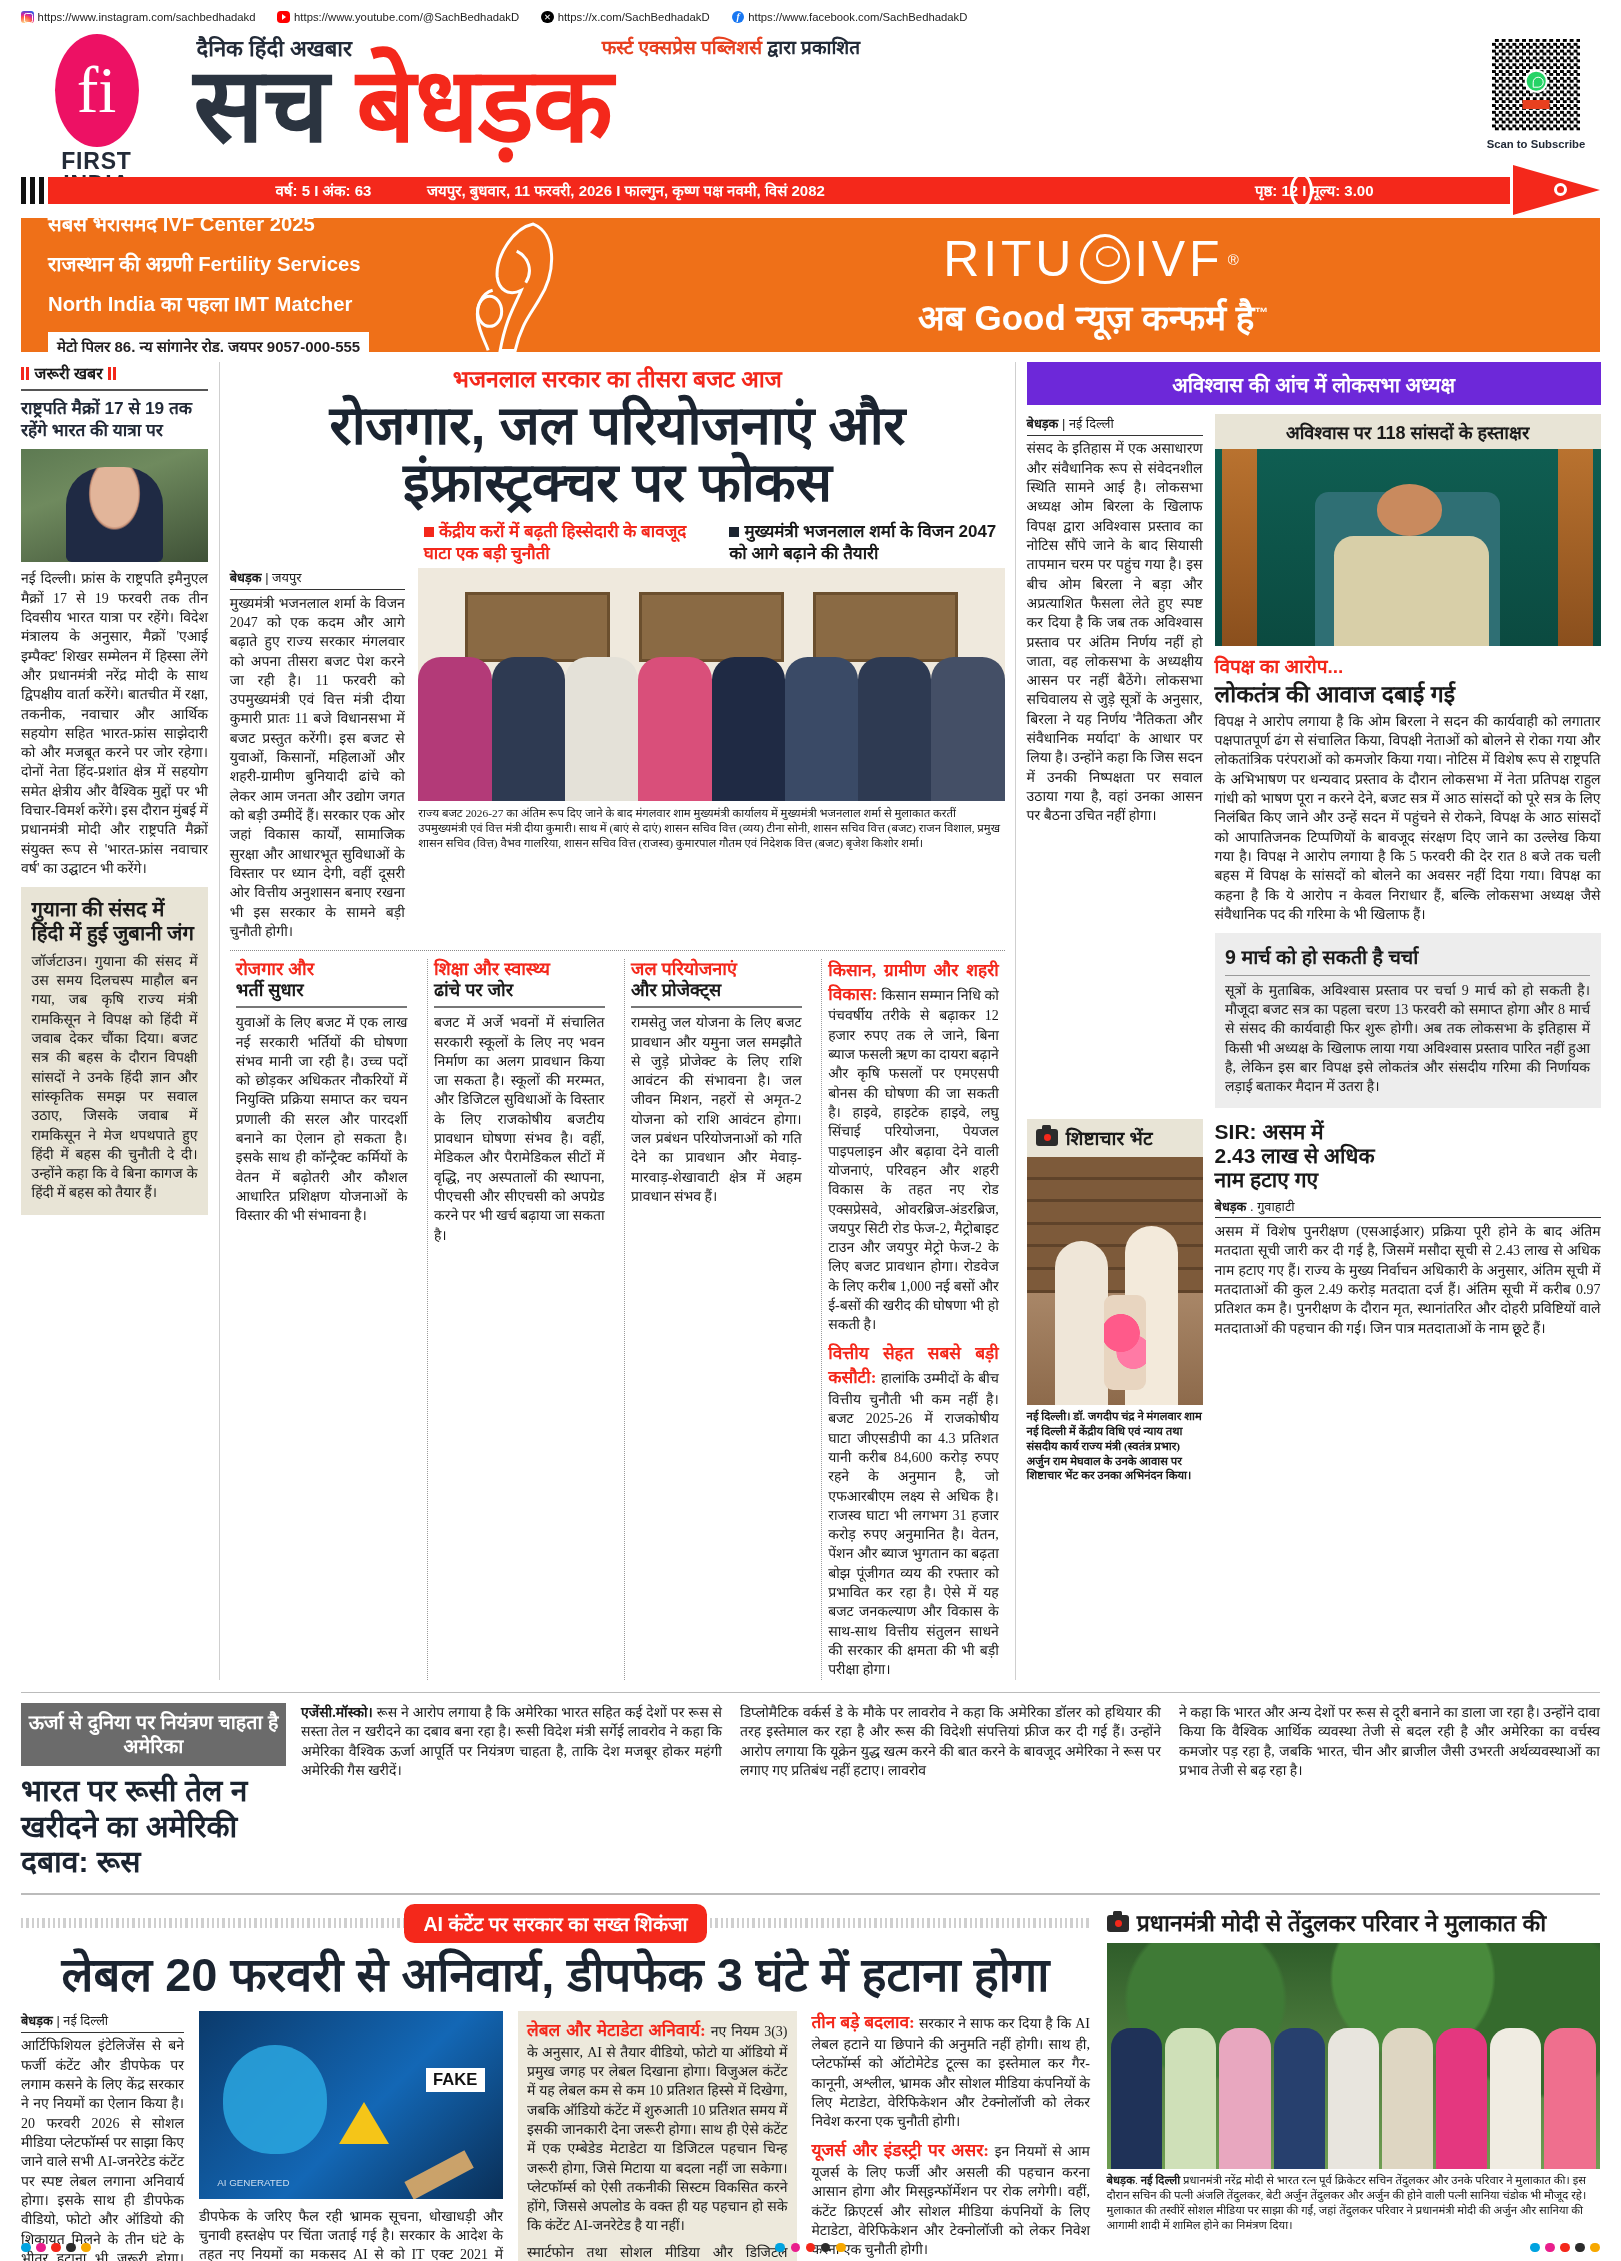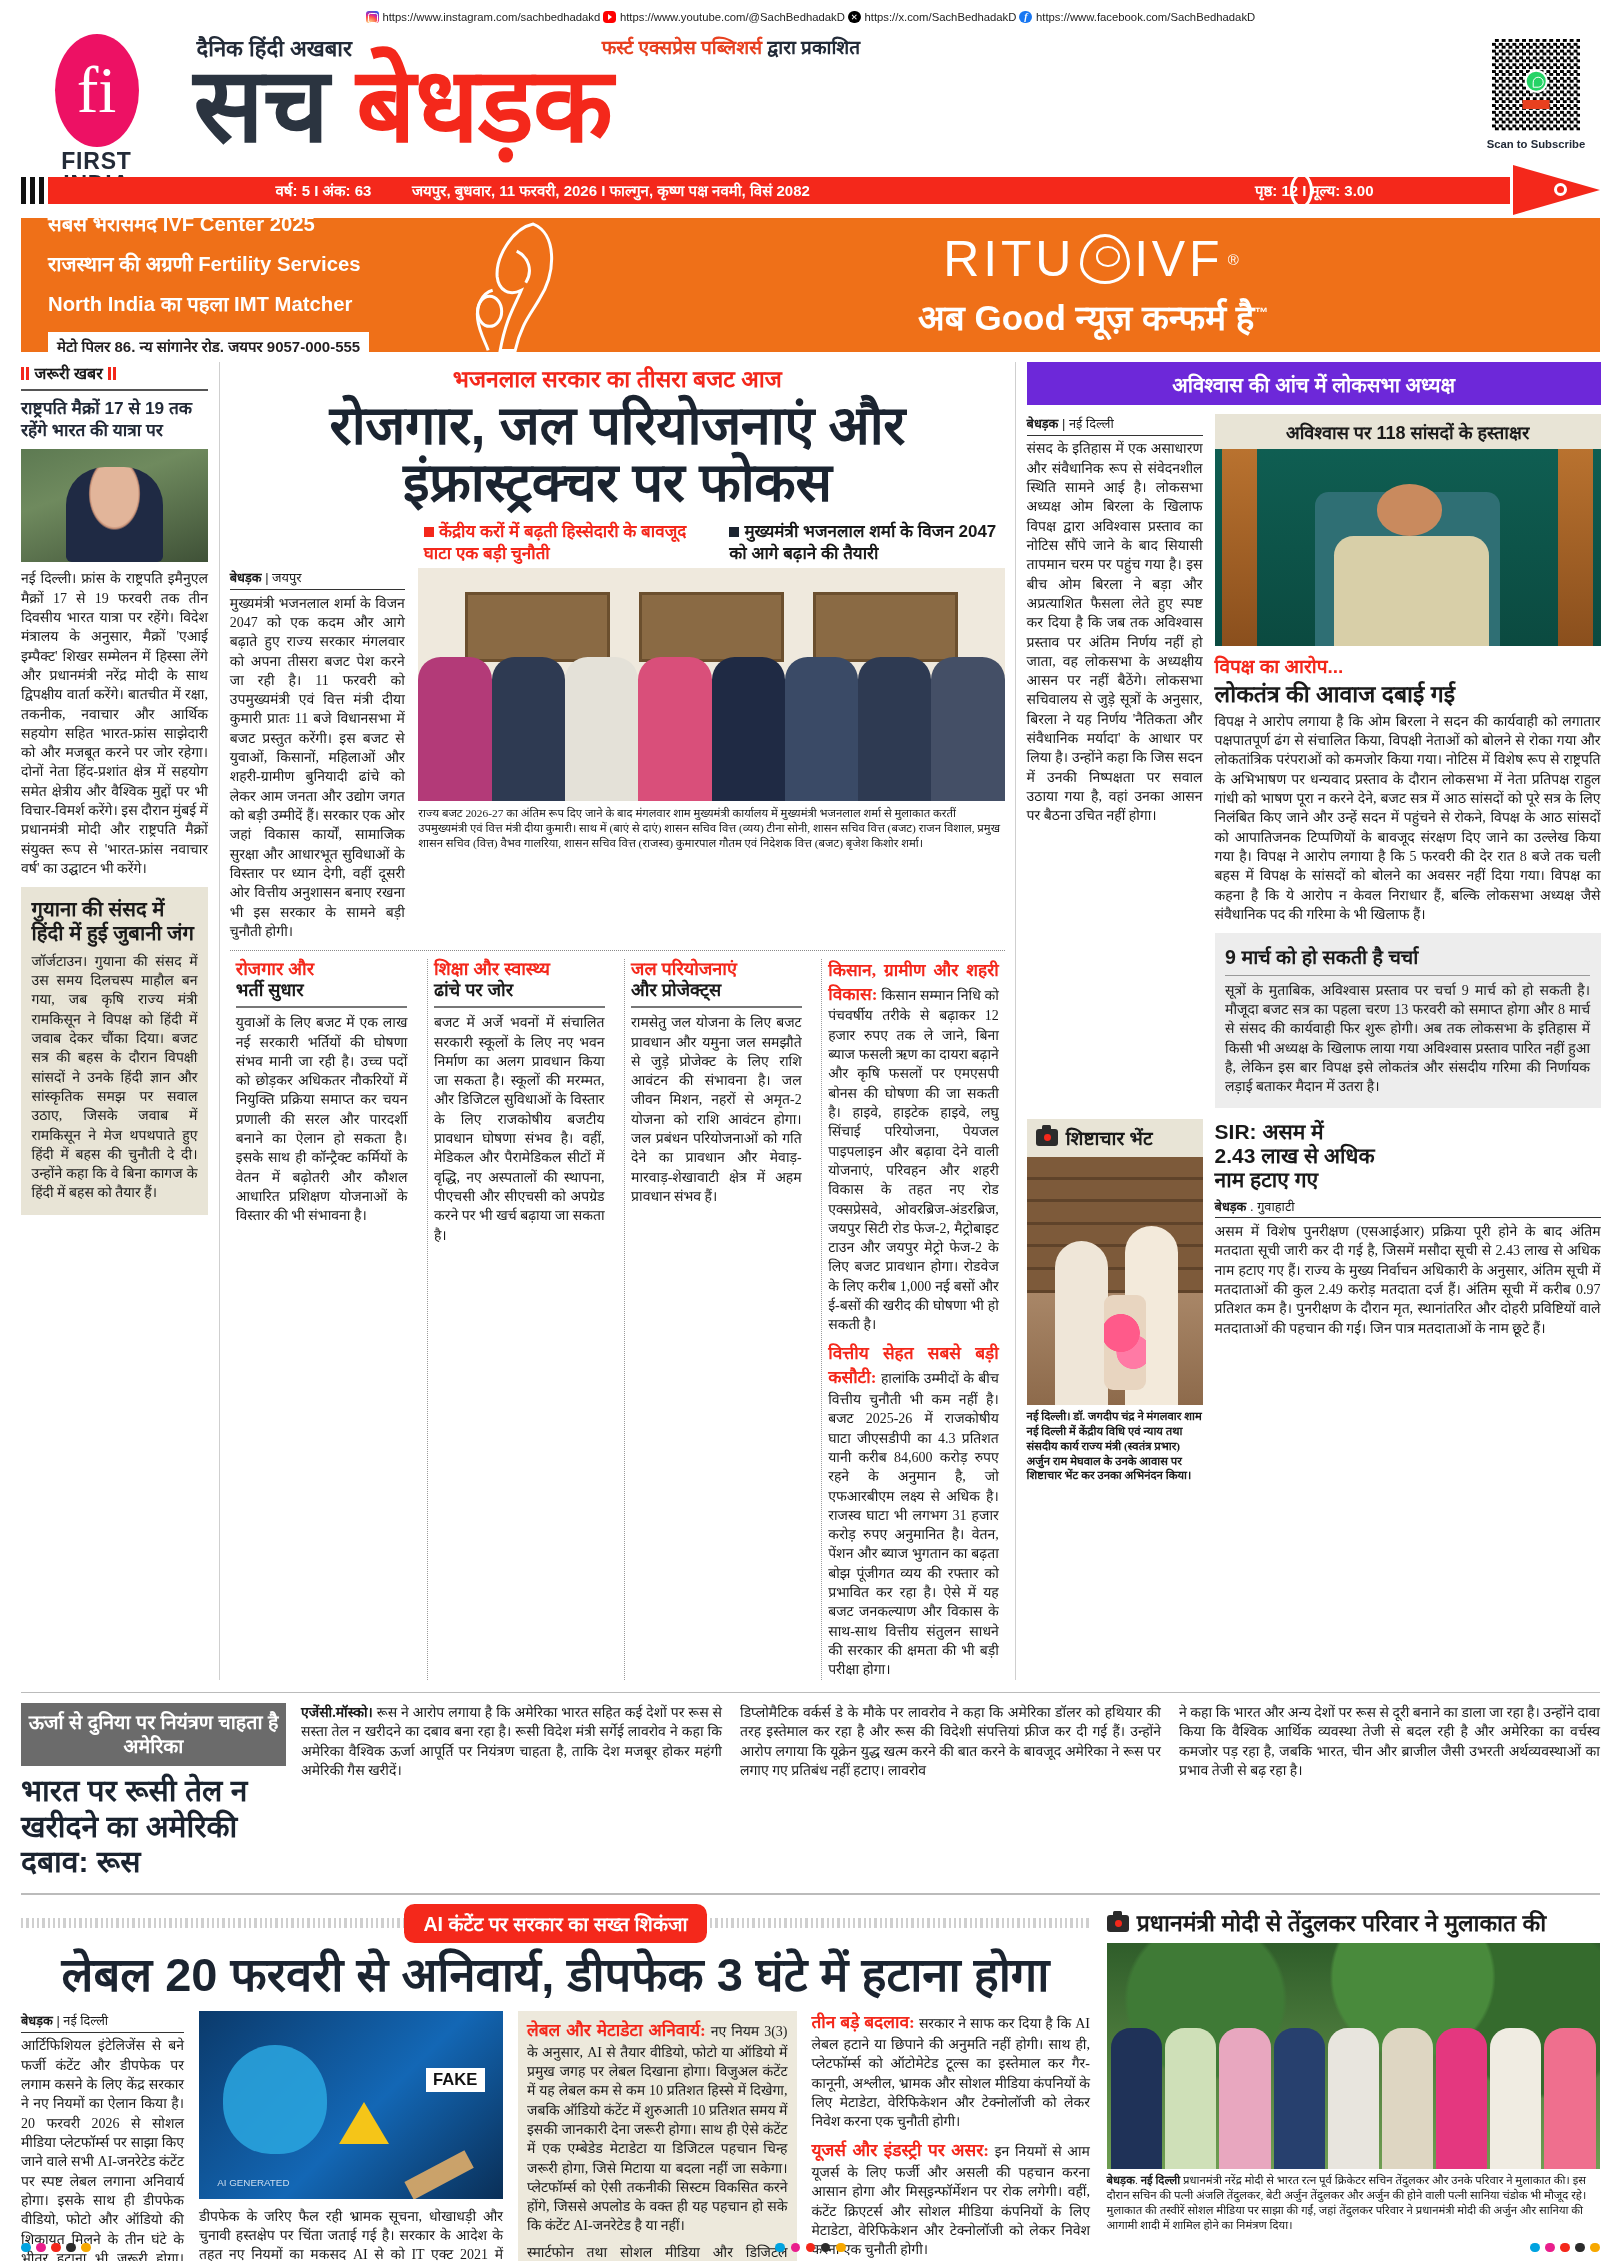--- a/index.html
+++ b/index.html
@@ -9,21 +9,21 @@
     background: #ffffff;
     font-family: "Liberation Sans", "DejaVu Sans", sans-serif;
     color: #1a1a1a;
     overflow: hidden;
     position: relative;
   }
   .page { width: 1621px; height: 2261px; padding: 0 21px; position: relative; }
 
   
   .social-strip {
-    display: flex; justify-content: center; align-items: center; gap: 3px;
+    display: flex; justify-content: flex-start; align-items: center; gap: 22px;
     padding: 10.5px 0 4.5px; font-size: 11.3px; color: #222;
   }
   .social-item { display: flex; align-items: center; gap: 3.8px; white-space: nowrap; }
   .sico { width: 12.8px; height: 12.8px; border-radius: 3px; display: inline-block; flex: 0 0 auto;
           position: relative; }
   .sico.ig { background: radial-gradient(circle at 30% 107%, #fdf497 0%, #fd5949 45%, #d6249f 60%, #285AEB 90%); }
   .sico.ig::after { content:""; position:absolute; left:2.6px; top:2.6px; width:7.5px; height:7.5px;
       border:1.2px solid #fff; border-radius:2.3px; }
   .sico.yt { background:#FF0000; border-radius:3.8px; }
   .sico.yt::after { content:""; position:absolute; left:4.5px; top:3px; border-left:4.5px solid #fff;
@@ -57,21 +57,21 @@
      background:#25D366; border-radius:50%; border:2.3px solid #fff;}
   .qr .wa::after{content:"";position:absolute;left:6px;top:5.3px;width:9px;height:9px;border:1.5px solid #fff;border-radius:50% 50% 50% 0;}
   .qr .redbadge{position:absolute;left:50%;top:66%;transform:translateX(-50%);width:27px;height:9.8px;background:#E8401F;}
   .qr-cap { font-size: 11.3px; font-weight: 700; margin-top: 5.3px; color:#232b38;}
 
   
   .datebar-wrap { position: relative; height: 38px; margin-top: 1.5px; }
   .bars { position:absolute; left:0; top:4.5px; display:flex; gap:3.8px; }
   .bars i { display:block; width:5.3px; height:27px; background:#111; }
   .datebar { position:absolute; left:27px; right:90px; top:4.5px; height:27px; background:#F4281B;
-     color:#fff; display:flex; align-items:center; font-size:15px; font-weight:700; }
+     color:#fff; display:flex; align-items:center; font-size:15px; font-weight:700;gap:15px; }
   .datebar .seg { padding: 0 7.5px; }
   .datebar .seg.a { margin-left: 220px; }
   .datebar .seg.b { margin-left: 25.6px; }
   .datebar .seg.c { margin-left: auto; margin-right: 129px; }
   .datebar .ring { position:absolute; right: 197px; top:-3.8px; width: 22.6px; height: 35px;
      border: 3.8px solid #fff; border-radius: 50%; }
   .nib { position:absolute; right: 0; top: -7.5px; width: 0; height: 0;
      border-top: 25px solid transparent; border-bottom: 25px solid transparent; border-left: 87px solid #F4281B; }
   .nib-dot { position:absolute; right: 33px; top: 10.5px; width:13.5px;height:13.5px;border:3px solid #fff;border-radius:50%;}
 

